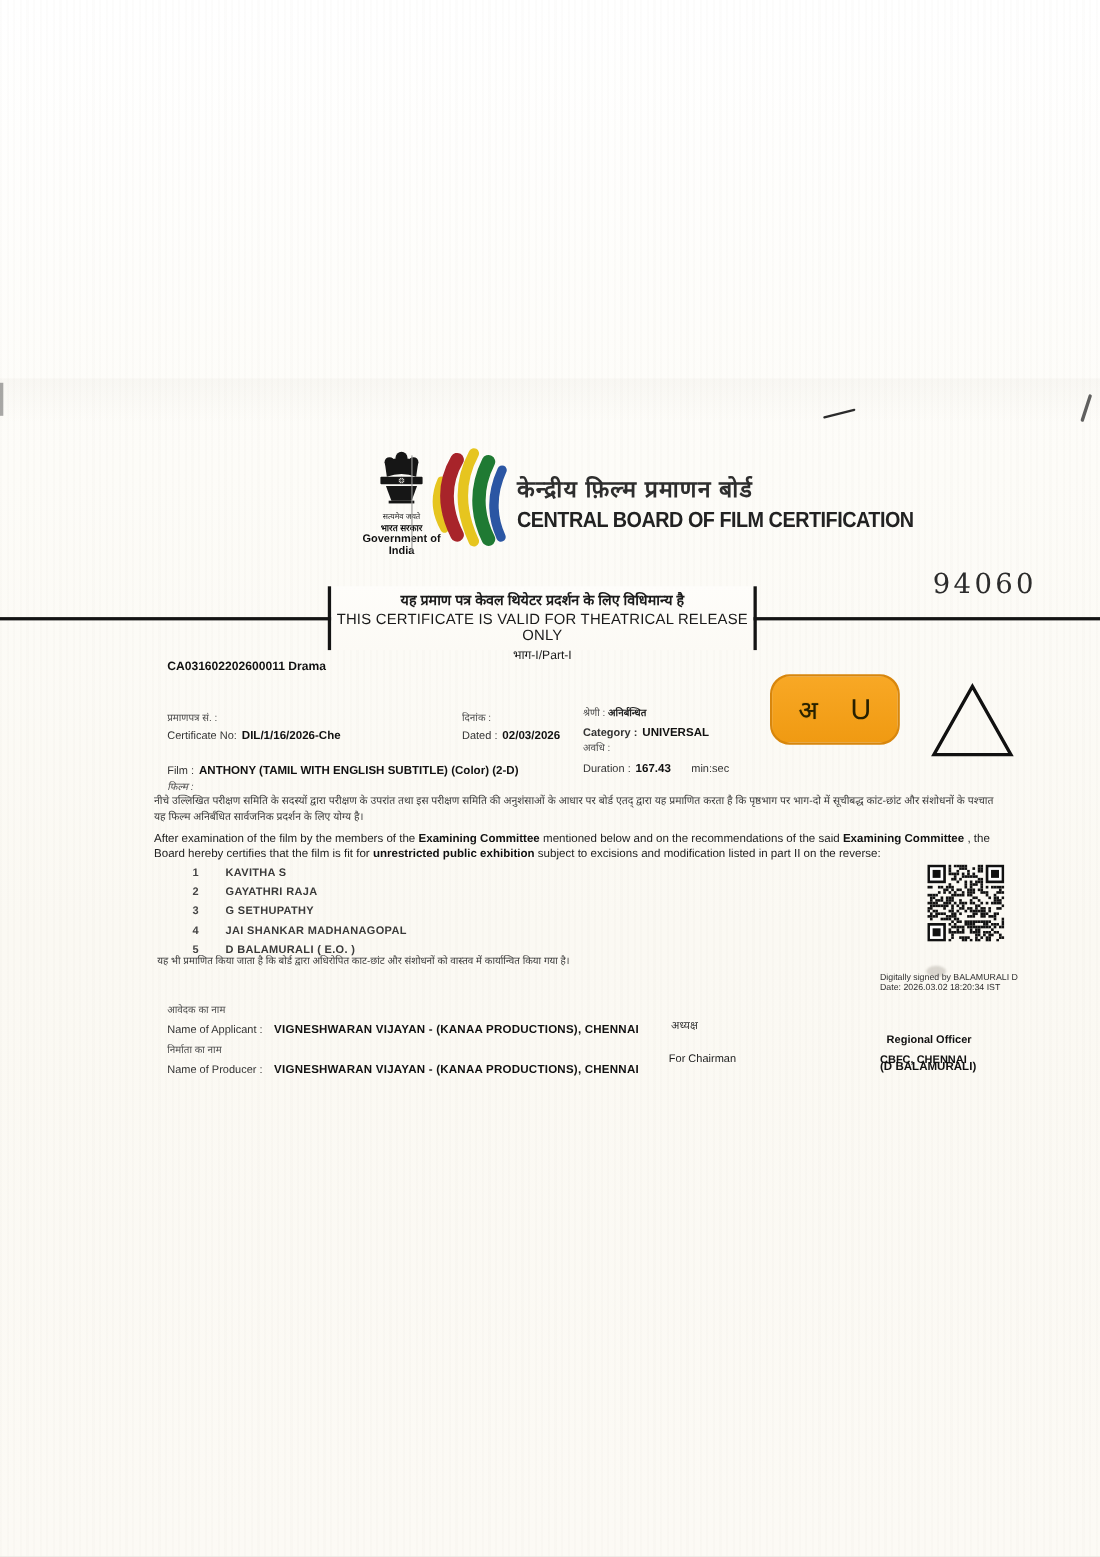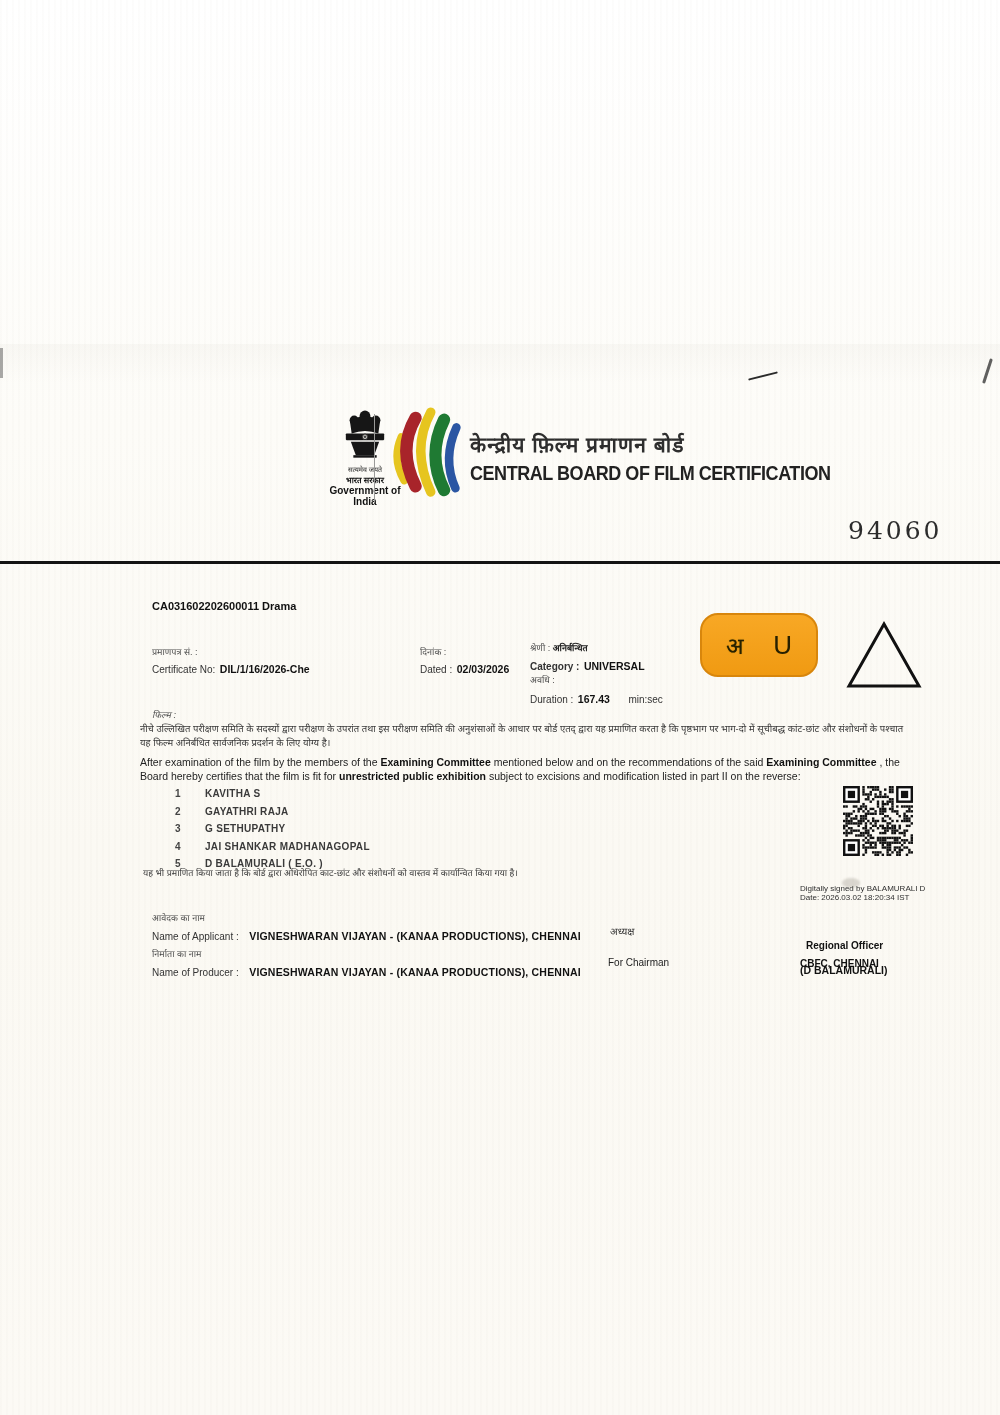--- a/index.html
+++ b/index.html
@@ -151,20 +151,25 @@
   </div>
 
   <div class="abs board-names">
     <div class="board-hi">केन्द्रीय फ़िल्म प्रमाणन बोर्ड</div>
     <div class="board-en">CENTRAL BOARD OF FILM CERTIFICATION</div>
   </div>
 
   <div class="abs serial">94060</div>
 
   <div class="abs top-rule"></div>
+  <div class="abs validity-box">
+    <div class="validity-hi">यह प्रमाण पत्र केवल थियेटर प्रदर्शन के लिए विधिमान्य है</div>
+    <div class="validity-en">THIS CERTIFICATE IS VALID FOR THEATRICAL RELEASE ONLY</div>
+    <div class="validity-part">भाग-I/Part-I</div>
+  </div>
 
   <div class="abs ref-no">CA031602202600011 Drama</div>
 
   <div class="abs badge">
     <span class="badge-hi">अ</span>
     <span class="badge-en">U</span>
   </div>
   <div class="abs triangle-block">
     <svg width="78" height="70" viewBox="0 0 78 70">
       <polygon points="39,4 74,66 4,66" fill="none" stroke="#111" stroke-width="3"></polygon>
@@ -183,20 +188,24 @@
   </div>
   <div class="abs lbl-hi f-cat-hi">
     <span>श्रेणी :</span>
     <span class="hi-val">अनिर्बन्धित</span>
   </div>
   <div class="abs f-cat">
     <span class="lbl-en inline-lbl">Category :</span>
     <span class="val">UNIVERSAL</span>
   </div>
   <div class="abs lbl-hi f-film-hi">फिल्म :</div>
+  <div class="abs f-film">
+    <span class="lbl-en inline-lbl">Film :</span>
+    <span class="val">ANTHONY  (TAMIL WITH ENGLISH SUBTITLE) (Color) (2-D)</span>
+  </div>
   <div class="abs lbl-hi f-dur-hi">अवधि :</div>
   <div class="abs f-dur">
     <span class="lbl-en inline-lbl">Duration :</span>
     <span class="val">167.43</span>
     <span class="lbl-en" style="margin-left:14px">min:sec</span>
   </div>
 
   <div class="abs para-en">
     <span>After examination of the film by the members of the </span><b>Examining Committee</b><span> mentioned below and on the recommendations of the said </span><b>Examining Committee </b><span>, the Board hereby certifies that the film is fit for </span><b>unrestricted public exhibition</b><span> subject to excisions and modification listed in part II on the reverse:</span>
   </div>

